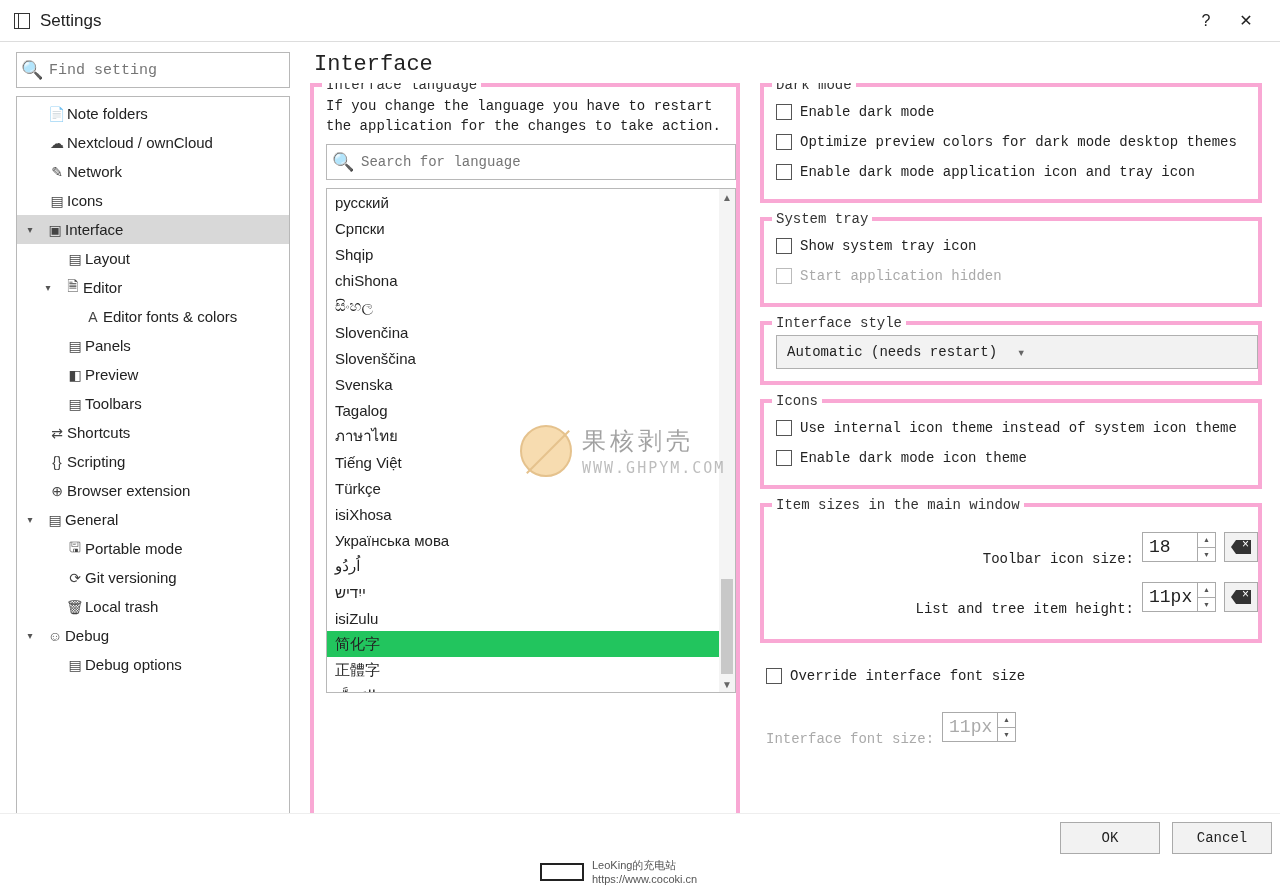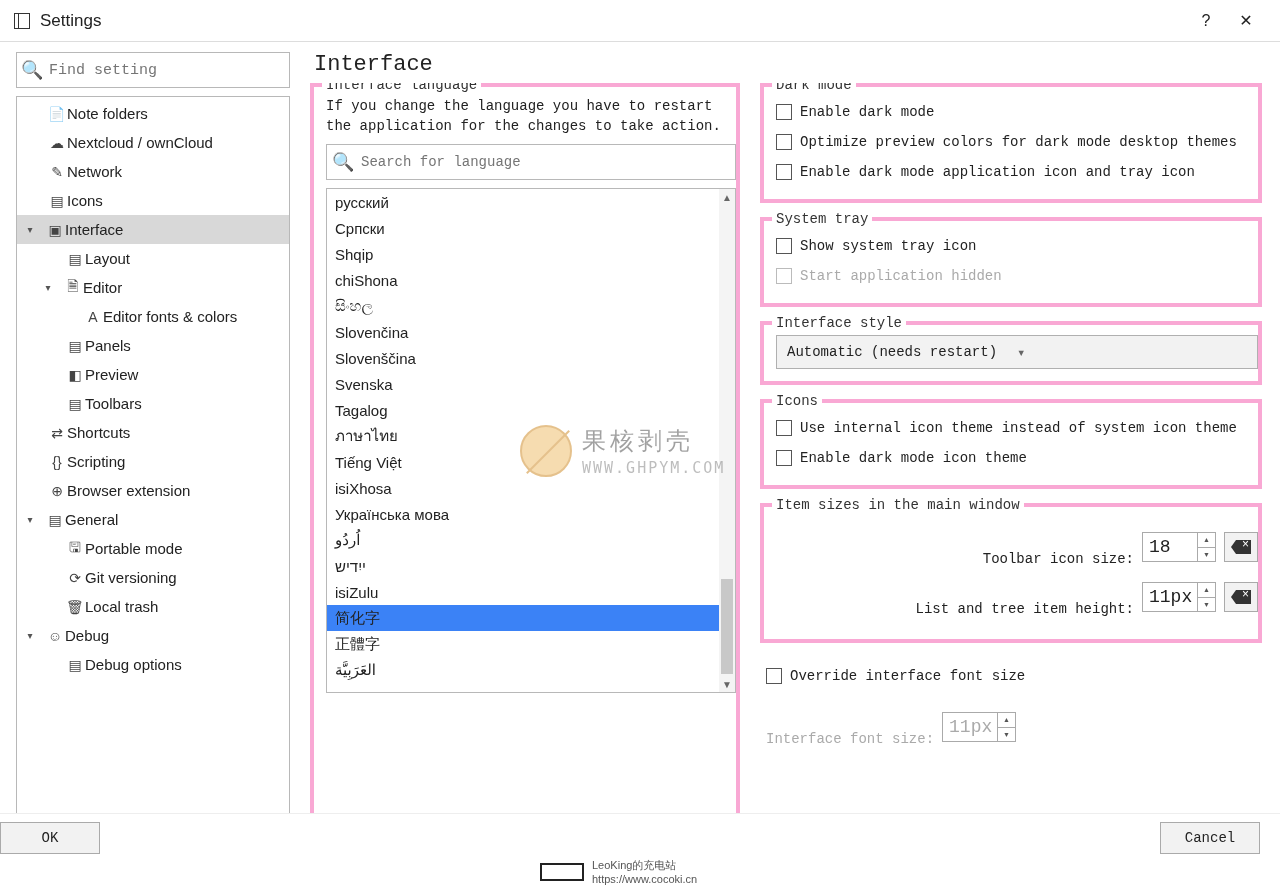--- a/index.html
+++ b/index.html
@@ -46,21 +46,21 @@
 .group-title { position:absolute; top:-10px; left:8px; background:#fff; padding:0 4px; font-family:"Courier New",monospace; font-size:14px; color:#333; }
 .group .note { font-family:"Courier New",monospace; font-size:14px; line-height:1.4; margin-bottom:8px; }
 
 
 .lang-search { display:flex; align-items:center; border:1px solid #b8b8b8; height:36px; margin-bottom:8px; }
 .lang-search .mag { width:34px; text-align:center; font-size:18px; color:#555; }
 .lang-search input { border:none; outline:none; flex:1; font-family:"Courier New",monospace; font-size:14px; color:#a21caf; }
 .lang-list-wrap { position:relative; border:1px solid #b8b8b8; height:505px; }
 .lang-list { height:100%; overflow-y:auto; }
 .lang-item { height:26px; display:flex; align-items:center; padding-left:8px; font-size:15px; cursor:pointer; }
-.lang-item.selected { background:#3b82f6; }
+.lang-item.selected { background:#22c55e; }
 .scroll-track { position:absolute; right:0; top:0; bottom:0; width:16px; background:#f4f4f4; }
 .scroll-arrow { height:16px; display:flex; align-items:center; justify-content:center; font-size:10px; color:#666; }
 .scroll-thumb { position:absolute; right:2px; width:12px; background:#c8c8c8; }
 
 .help-text { font-family:"Courier New",monospace; font-size:14px; line-height:1.5; margin-top:8px; }
 .help-text a { color:#c36a2a; text-decoration:underline; }
 
 
 .chk-row { display:flex; align-items:center; height:30px; gap:8px; }
 .chk { width:16px; height:16px; border:1.5px solid #555; display:inline-block; flex-shrink:0; }
@@ -79,21 +79,21 @@
 .spin .arrows { width:18px; border-left:1px solid #aaa; display:flex; flex-direction:column; }
 .spin .arrows div { flex:1; display:flex; align-items:center; justify-content:center; font-size:7px; color:#555; }
 .spin .arrows div:first-child { border-bottom:1px solid #aaa; }
 .reset-btn { width:34px; height:30px; border:1px solid #aaa; background:#f2f2f2; display:flex; align-items:center; justify-content:center; }
 .reset-btn .bksp { width:20px; height:14px; background:#333; clip-path:polygon(25% 0, 100% 0, 100% 100%, 25% 100%, 0 50%); position:relative; }
 .reset-btn .bksp::after { content:"×"; position:absolute; right:2px; top:-3px; font-size:12px; color:#fff; }
 .spin.disabled { color:#aaa; }
 .spin.disabled .val { color:#aaa; }
 
 
-.footer { height:48px; display:flex; align-items:center; justify-content:space-between; gap:12px; padding-right:20px; border-top:1px solid #eee; position:absolute; bottom:28px; left:0; right:0; background:#fff; }
+.footer { height:48px; display:flex; align-items:center; justify-content:flex-end; gap:12px; padding-right:8px; border-top:1px solid #eee; position:absolute; bottom:28px; left:0; right:0; background:#fff; }
 .btn { width:100px; height:32px; border:1px solid #aaa; background:#f2f2f2; font-family:"Courier New",monospace; font-size:14px; display:flex; align-items:center; justify-content:center; cursor:pointer; }
 
 
 .watermark { position:absolute; left:520px; top:425px; display:flex; align-items:center; gap:10px; opacity:0.55; pointer-events:none; }
 .watermark .circ { width:52px; height:52px; border-radius:50%; background:#f0c070; position:relative; border:2px solid #d09030; }
 .watermark .circ::after { content:""; position:absolute; left:-4px; top:24px; width:60px; height:2px; background:#d09030; transform:rotate(-45deg); }
 .watermark .txt1 { font-family:"Microsoft YaHei",sans-serif; font-size:24px; color:#555; letter-spacing:4px; }
 .watermark .txt2 { font-family:monospace; font-size:15px; color:#888; letter-spacing:2px; margin-top:2px; }
 
 .bottom-text { position:absolute; bottom:4px; left:540px; display:flex; align-items:center; gap:8px; font-size:11px; color:#555; text-shadow:0 0 3px #fff, 0 0 3px #fff; }
@@ -227,20 +227,21 @@
                 <div class="lang-item">Српски</div>
                 <div class="lang-item">Shqip</div>
                 <div class="lang-item">chiShona</div>
                 <div class="lang-item">සිංහල</div>
                 <div class="lang-item">Slovenčina</div>
                 <div class="lang-item">Slovenščina</div>
                 <div class="lang-item">Svenska</div>
                 <div class="lang-item">Tagalog</div>
                 <div class="lang-item">ภาษาไทย</div>
                 <div class="lang-item">Tiếng Việt</div>
+                <div class="lang-item">Türkçe</div>
                 <div class="lang-item">isiXhosa</div>
                 <div class="lang-item">Українська мова</div>
                 <div class="lang-item">اُردُو</div>
                 <div class="lang-item">ייִדיש</div>
                 <div class="lang-item">isiZulu</div>
                 <div class="lang-item selected">简化字</div>
                 <div class="lang-item">正體字</div>
                 <div class="lang-item">العَرَبِيَّة</div>
               </div>
             <div class="scroll-track">

